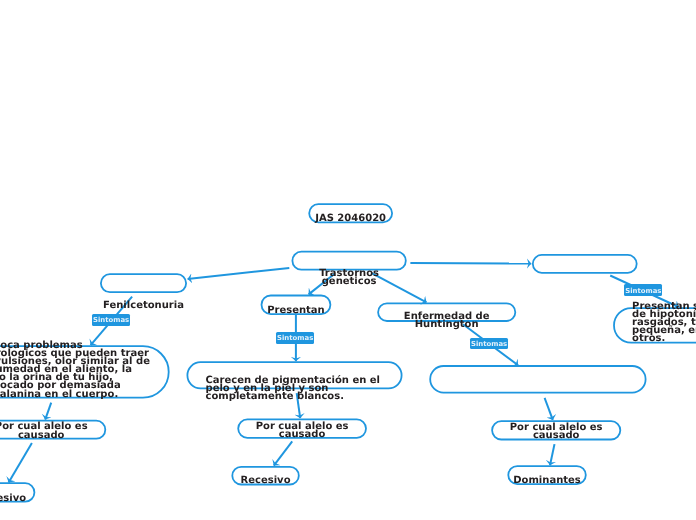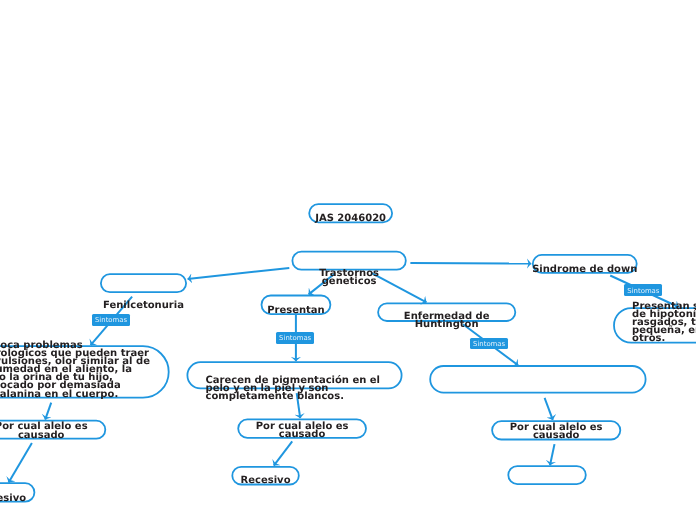--- a/index.html
+++ b/index.html
@@ -6,21 +6,21 @@
   body{width:696px;height:520px;font-family:"DejaVu Sans",sans-serif;overflow:hidden;
         -webkit-font-smoothing:antialiased;text-rendering:geometricPrecision;}
   #canvas{position:relative;width:696px;height:520px;background:#ffffff;}
   svg#edges{position:absolute;left:0;top:0;width:696px;height:520px;overflow:visible;z-index:2;}
   .node{position:absolute;box-sizing:border-box;display:flex;align-items:flex-end;justify-content:center;
         text-align:center;font-weight:700;color:#231f20;font-size:10px;line-height:8.1px;z-index:3;
         padding-top:1.6px;}
   .node.multi{justify-content:flex-start;text-align:left;padding-top:5.2px;}
   .node.multi > span{display:block;}
   .tag{position:absolute;box-sizing:border-box;background:#1f96df;color:#e4f1fb;border-radius:1.5px;
-       display:flex;align-items:center;justify-content:center;font-size:6.9px;font-weight:400;
+       display:flex;align-items:center;justify-content:center;font-size:6.9px;font-weight:700;
        line-height:1;z-index:5;padding-top:1.4px;}
 </style>
 </head>
 <body>
 
 <div id="canvas">
   <svg id="edges" viewBox="0 0 696 520">
     <defs>
       <marker id="ah" markerWidth="2.3" markerHeight="5.2" refX="2.2" refY="2.6" orient="auto" markerUnits="strokeWidth">
         <path d="M0,0 L2.2,2.6 L0,5.2 L0.8,2.6 Z" fill="#1f96df"></path>
@@ -70,23 +70,20 @@
     </div>
   <div class="node" style="left:100px;top:273.3px;width:87px;height:37px">
       <span>Fenilcetonuria</span>
     </div>
   <div class="node" style="left:260.6px;top:294.6px;width:70.7px;height:20.4px">
       <span>Presentan</span>
     </div>
   <div class="node" style="left:377.2px;top:302.4px;width:139px;height:27px">
       <span>Enfermedad de Huntington</span>
     </div>
-  <div class="node" style="left:531.9px;top:254px;width:105.7px;height:19.7px">
-      <span>Sindrome de down</span>
-    </div>
 
   <div class="node multi" style="left:-44.4px;top:345.3px;width:214px;height:53.3px;padding:5.2px 19px 0">
       <span>Provoca problemas neurologicos que pueden traer convulsiones, olor similar al de la humedad en el aliento, la piel o la orina de tu hijo, provocado por demasiada fenilalanina en el cuerpo.</span>
     </div>
   <div class="node multi" style="left:186.5px;top:361.3px;width:216px;height:40px;padding:3.2px 19px 0">
       <span>Carecen de pigmentación en el pelo y en la piel y son completamente blancos.</span>
     </div>
   <div class="node multi" style="left:613.1px;top:307.3px;width:152px;height:36.2px;padding:2.6px 19px 0">
       <span>Presentan signos de hipotonía, ojos rasgados, talla pequeña, entre otros.</span>
     </div>
@@ -100,20 +97,23 @@
   <div class="node" style="left:491.2px;top:420.2px;width:130px;height:20.2px">
       <span>Por cual alelo es causado</span>
     </div>
 
   <div class="node" style="left:-33px;top:482.3px;width:68.3px;height:20.3px">
       <span>Recesivo</span>
     </div>
   <div class="node" style="left:231.4px;top:465.9px;width:68.3px;height:19.5px">
       <span>Recesivo</span>
     </div>
+  <div class="node" style="left:507.4px;top:465.2px;width:79.3px;height:19.8px">
+      <span>Dominantes</span>
+    </div>
 
   <div class="tag" style="left:92.4px;top:313.8px;width:37.3px;height:11.8px">
       <span>Sintomas</span>
     </div>
   <div class="tag" style="left:276px;top:332.2px;width:38.3px;height:11.8px">
       <span>Sintomas</span>
     </div>
   <div class="tag" style="left:470px;top:337.7px;width:38.2px;height:11.8px">
       <span>Sintomas</span>
     </div>

